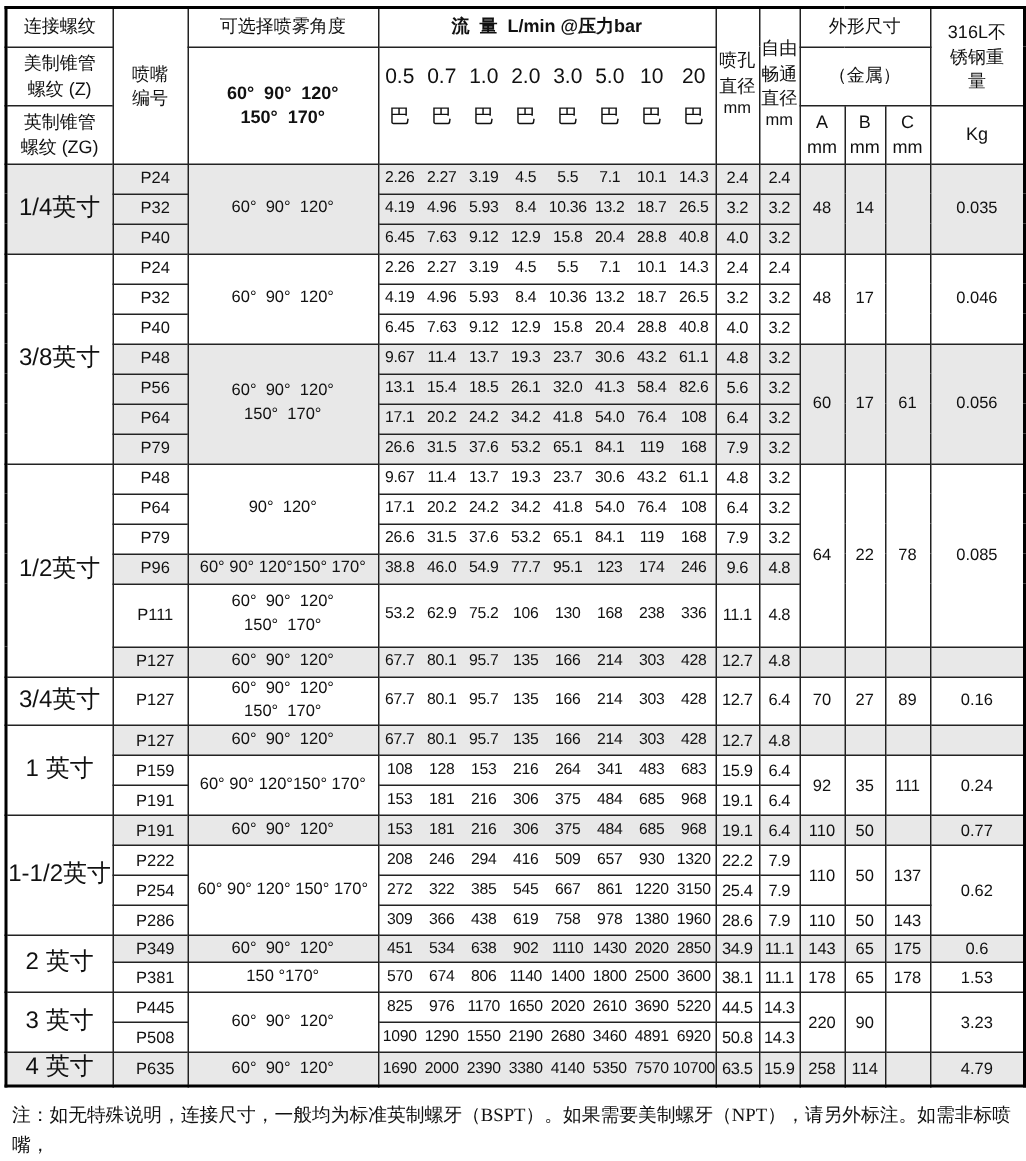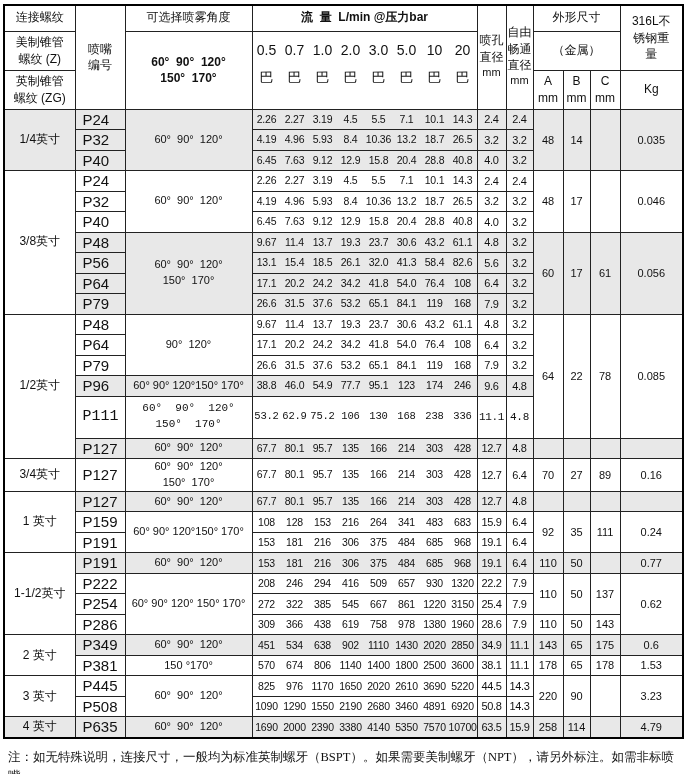--- a/index.html
+++ b/index.html
@@ -4,22 +4,22 @@
 <style>
   html,body{margin:0;padding:0;}
   body{width:684px;height:774px;background:#fff;color:#111;
        font-family:"Liberation Sans","DejaVu Sans",sans-serif;}
   table{border-collapse:collapse;table-layout:fixed;margin:4px 0 0 3px;
         border:2px solid #000;width:679px;}
   td{border:1px solid #222;padding:0;text-align:center;vertical-align:middle;
      font-size:11px;line-height:1.3;overflow:hidden;}
   td.g{background:#e8e8e8;}
   
-  .sz{font-size:12px;}
-  .nz{text-align:left;padding-left:7px;font-size:15px;}
+  .sz{font-size:16px;}
+  .nz{text-align:center;padding-left:7px;font-size:11px;}
   .ang span{display:block;white-space:pre;font-size:11px;line-height:1.45;}
   .fl{font-size:10.5px;}
   .fl span{display:inline-block;width:12.5%;white-space:nowrap;letter-spacing:-0.2px;vertical-align:middle;}
   .or,.fr{font-size:11px;letter-spacing:-0.3px;}
   
   thead td{font-size:12px;}
   .pre{white-space:pre;font-weight:bold;}
   .stack{display:flex;flex-direction:column;height:100%;}
   .stack .mid{margin:auto;}
   .stack .unit{margin:0 auto 3px auto;font-size:11px;}
@@ -234,21 +234,21 @@
       </tr>
       <tr style="height: 20px;">
         <td class="nz g">P96</td>
         <td class="ang g">
           <span>60° 90° 120°150° 170°</span>
         </td>
         <td class="fl g"><span>38.8</span><span>46.0</span><span>54.9</span><span>77.7</span><span>95.1</span><span>123</span><span>174</span><span>246</span></td>
         <td class="or g">9.6</td>
         <td class="fr g">4.8</td>
       </tr>
-      <tr style="height: 42px; font-family: Liberation Mono, monospace;">
+      <tr style="height: 42px;">
         <td class="nz">P111</td>
         <td class="ang">
           <span>60°  90°  120°</span>
           <span>150°  170°</span>
         </td>
         <td class="fl"><span>53.2</span><span>62.9</span><span>75.2</span><span>106</span><span>130</span><span>168</span><span>238</span><span>336</span></td>
         <td class="or">11.1</td>
         <td class="fr">4.8</td>
       </tr>
       <tr style="height: 20px;">

